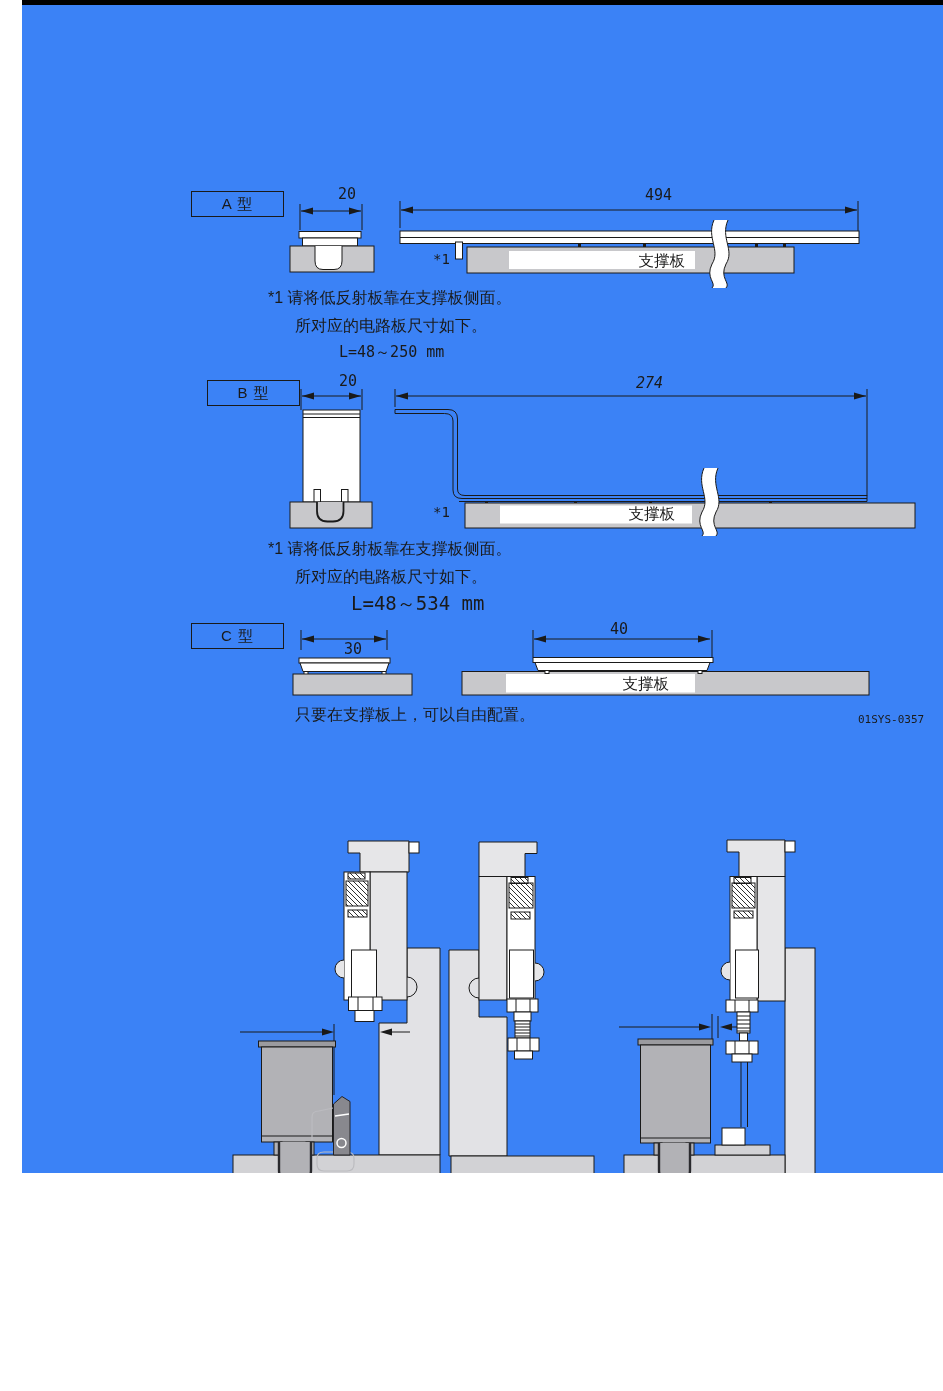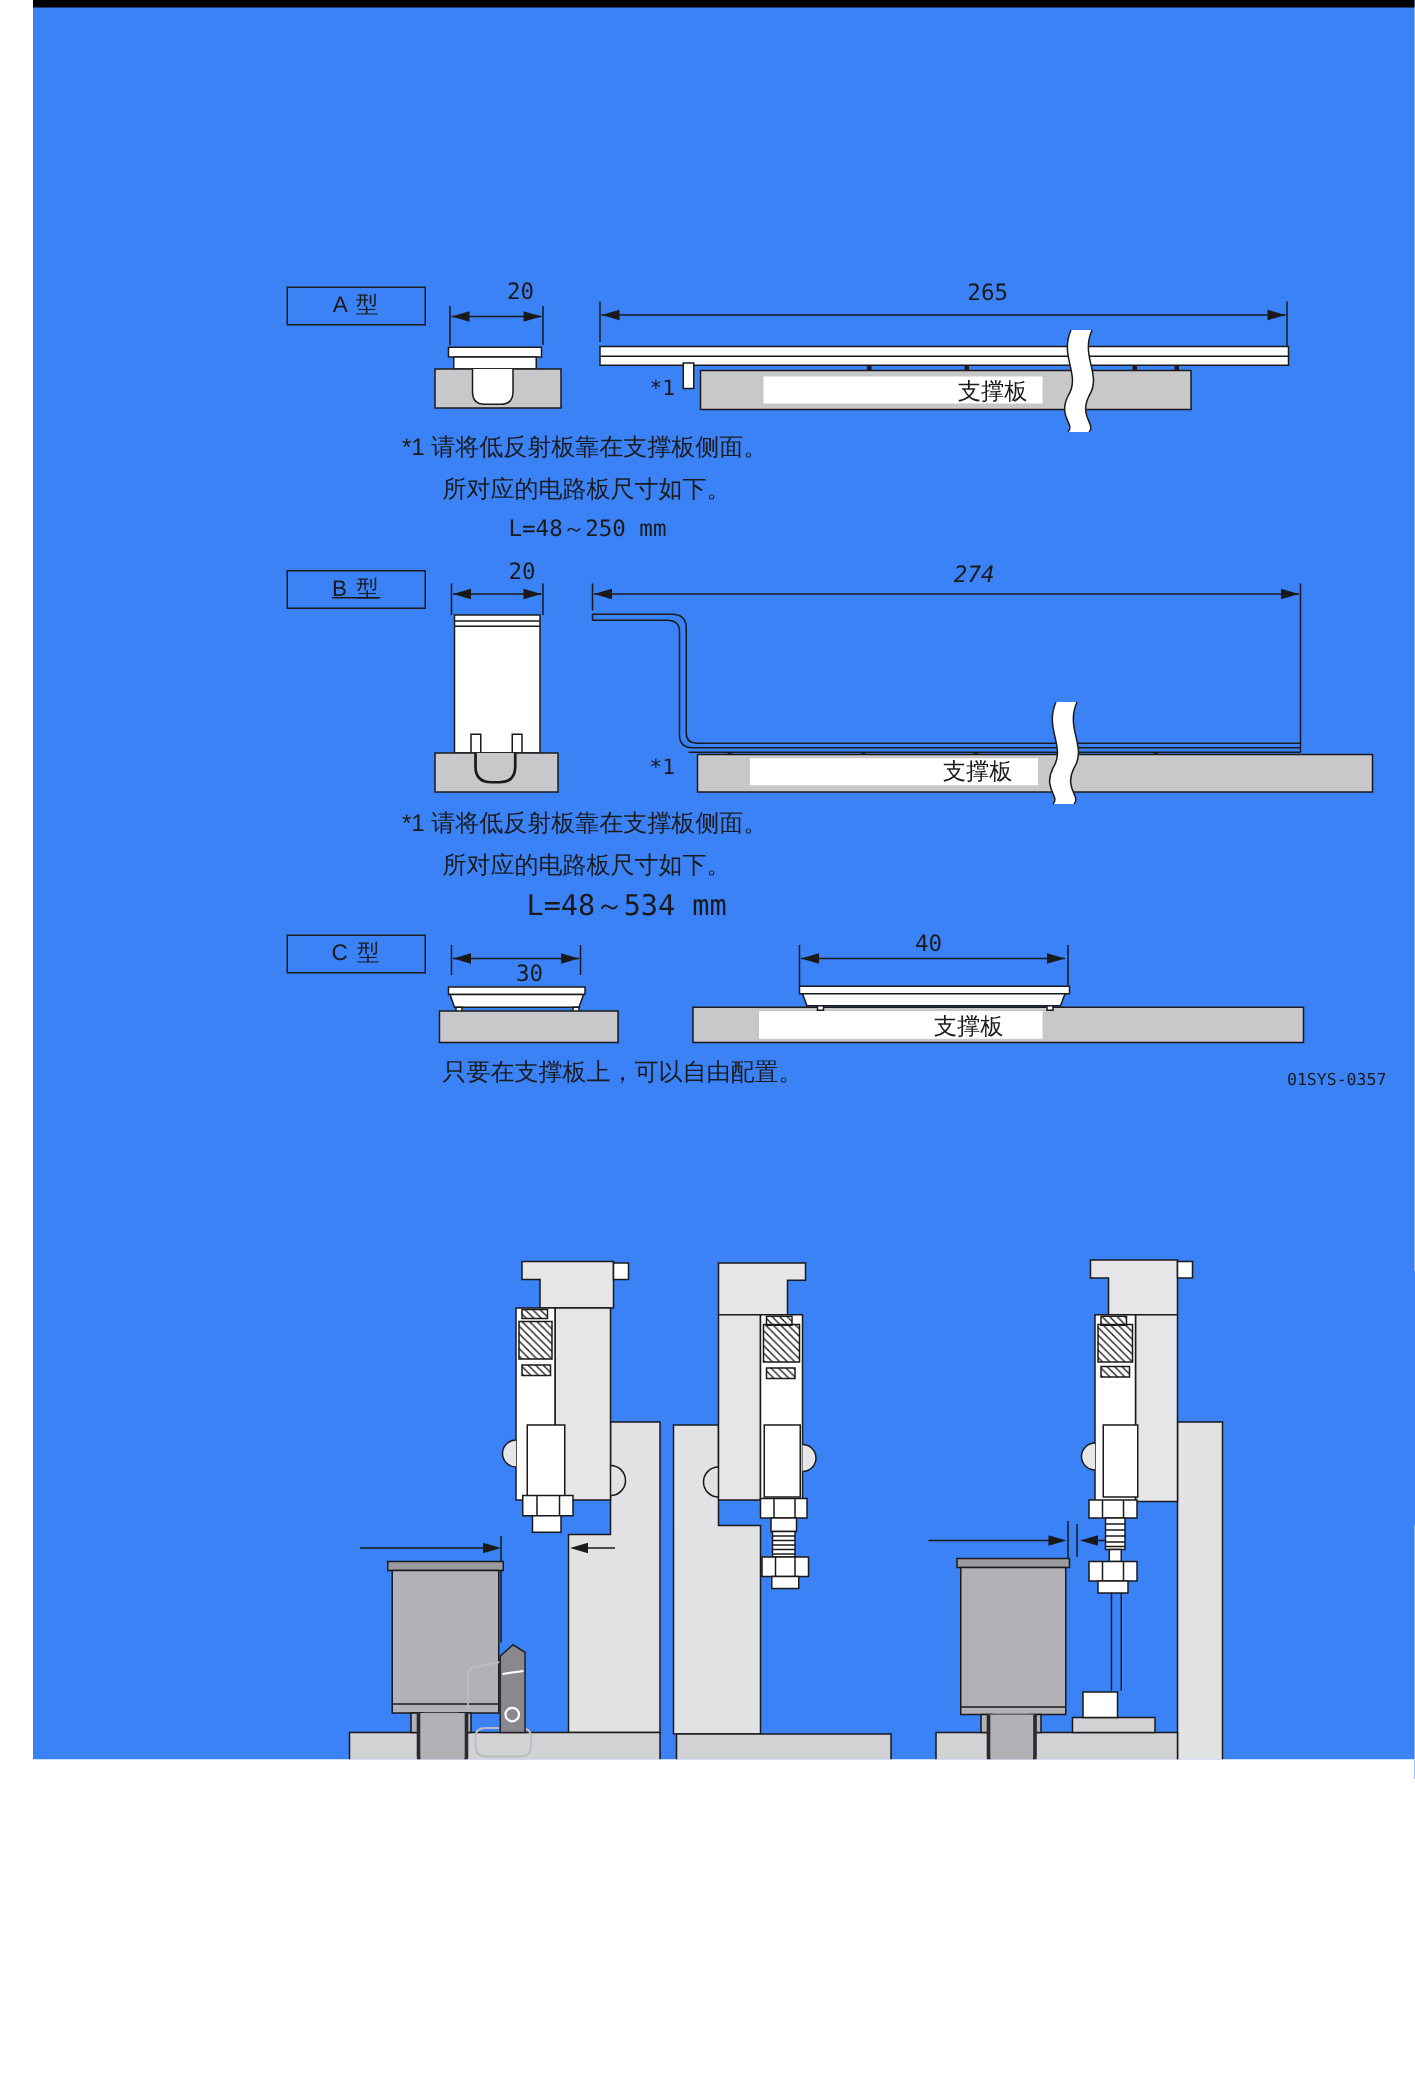--- a/index.html
+++ b/index.html
@@ -224,25 +224,25 @@
       <rect class="sc2" x="616" y="1039" width="75" height="6"></rect>
       <rect class="sc" x="618.5" y="1045" width="70" height="98"></rect>
       <path class="ln" d="M618.5,1138 H688.5"></path>
       <rect class="sc" x="632" y="1143" width="8" height="12"></rect>
       <rect class="sc" x="664" y="1143" width="8" height="12"></rect>
       <path d="M637,1143 V1170 Q637,1181 647,1181 H658 Q668,1181 668,1170 V1143" fill="#b2b2b6" stroke="#2a2a2e" stroke-width="2.4"></path>
     </g>
   </svg>
 
   <div class="typebox cjk" style="left:169px;top:191px;width:91px;height:24px;line-height:24px;">A 型</div>
-  <div class="typebox cjk" style="left:169px;top:380px;width:91px;height:24px;line-height:24px;text-decoration:underline;">B 型</div>
+  <div class="typebox cjk" style="left:185px;top:380px;width:91px;height:24px;line-height:24px;">B 型</div>
   <div class="typebox cjk" style="left:169px;top:623px;width:91px;height:24px;line-height:24px;">C 型</div>
 
   <div class="t mono c" style="left:274px;top:185px;width:60px;font-size:15px;">20</div>
-  <div class="t mono c" style="left:590px;top:186px;width:60px;font-size:15px;">265</div>
+  <div class="t mono c" style="left:590px;top:186px;width:60px;font-size:15px;">494</div>
   <div class="t mono c" style="left:275px;top:372px;width:60px;font-size:15px;">20</div>
   <div class="t mono c" style="left:581px;top:374px;width:60px;font-size:15px;font-style:italic;">274</div>
   <div class="t mono c" style="left:280px;top:640px;width:60px;font-size:15px;">30</div>
   <div class="t mono c" style="left:546px;top:620px;width:60px;font-size:15px;">40</div>
 
   <div class="t cjk c" style="left:497px;top:251px;width:166px;font-size:15.5px;">支撑板</div>
   <div class="t cjk c" style="left:487px;top:504px;width:166px;font-size:15.5px;">支撑板</div>
   <div class="t cjk c" style="left:481px;top:674px;width:166px;font-size:15.5px;">支撑板</div>
 
   <div class="t mono" style="left:411px;top:251px;font-size:14px;">*1</div>

